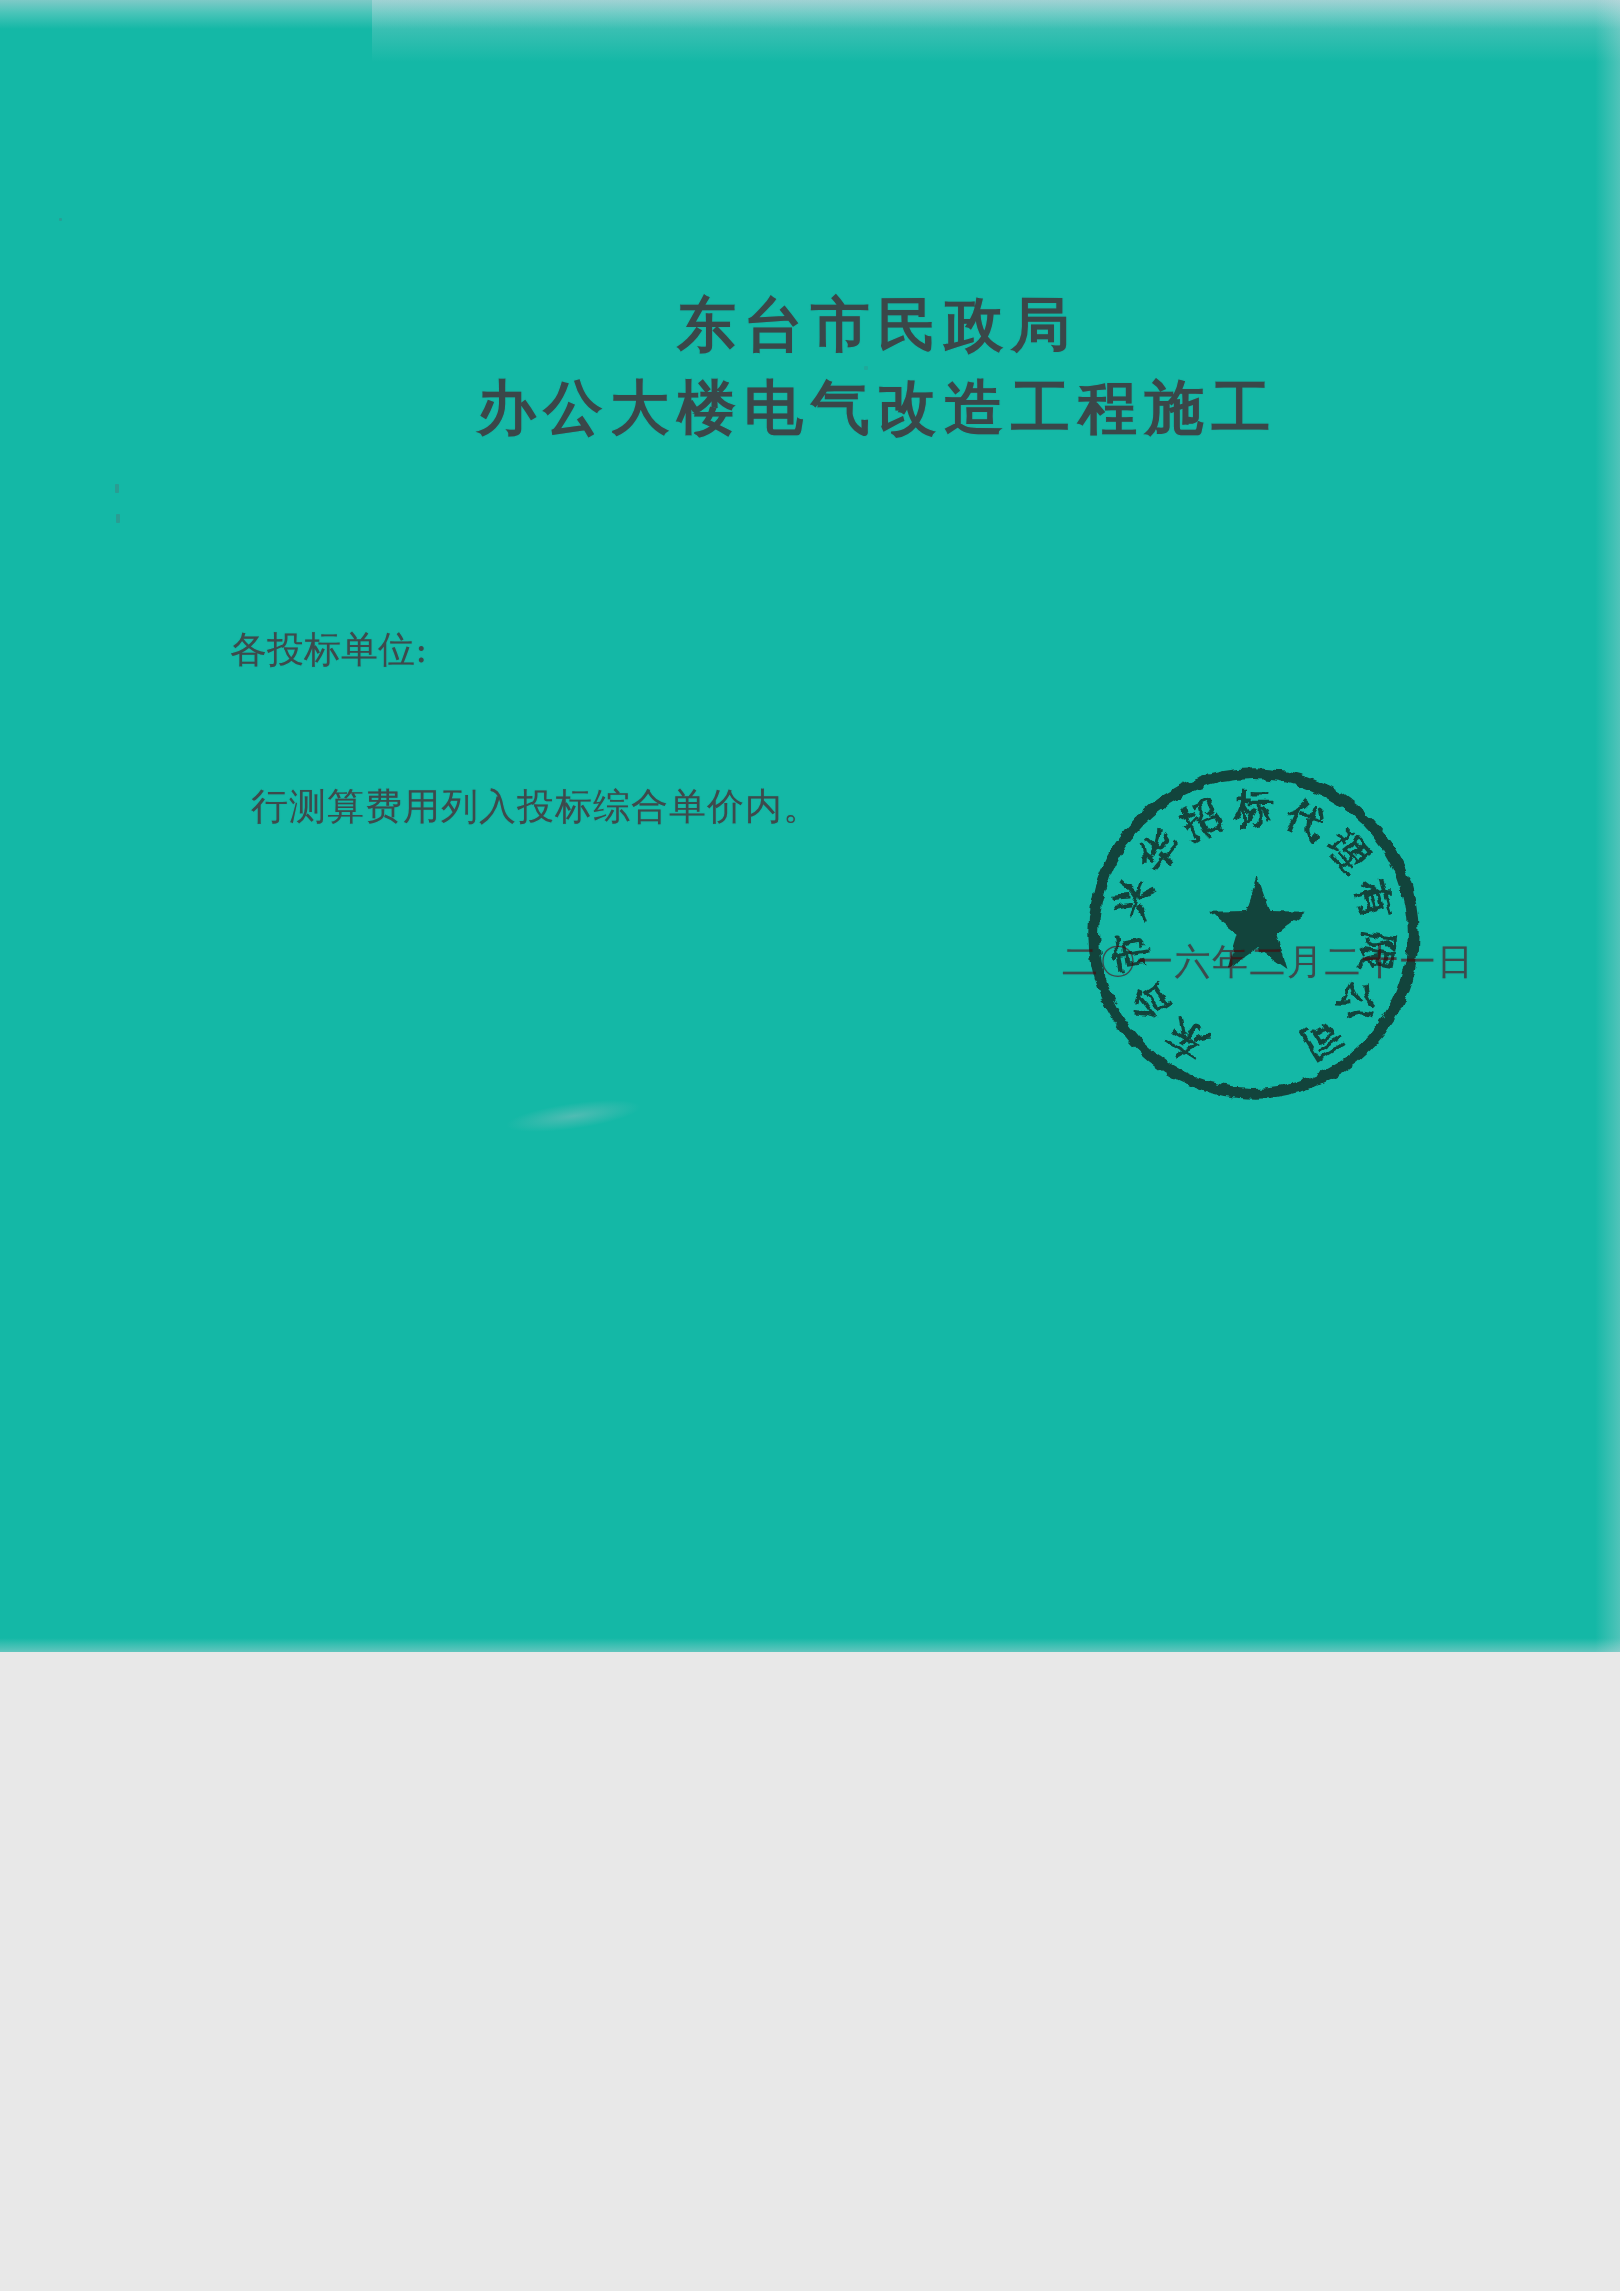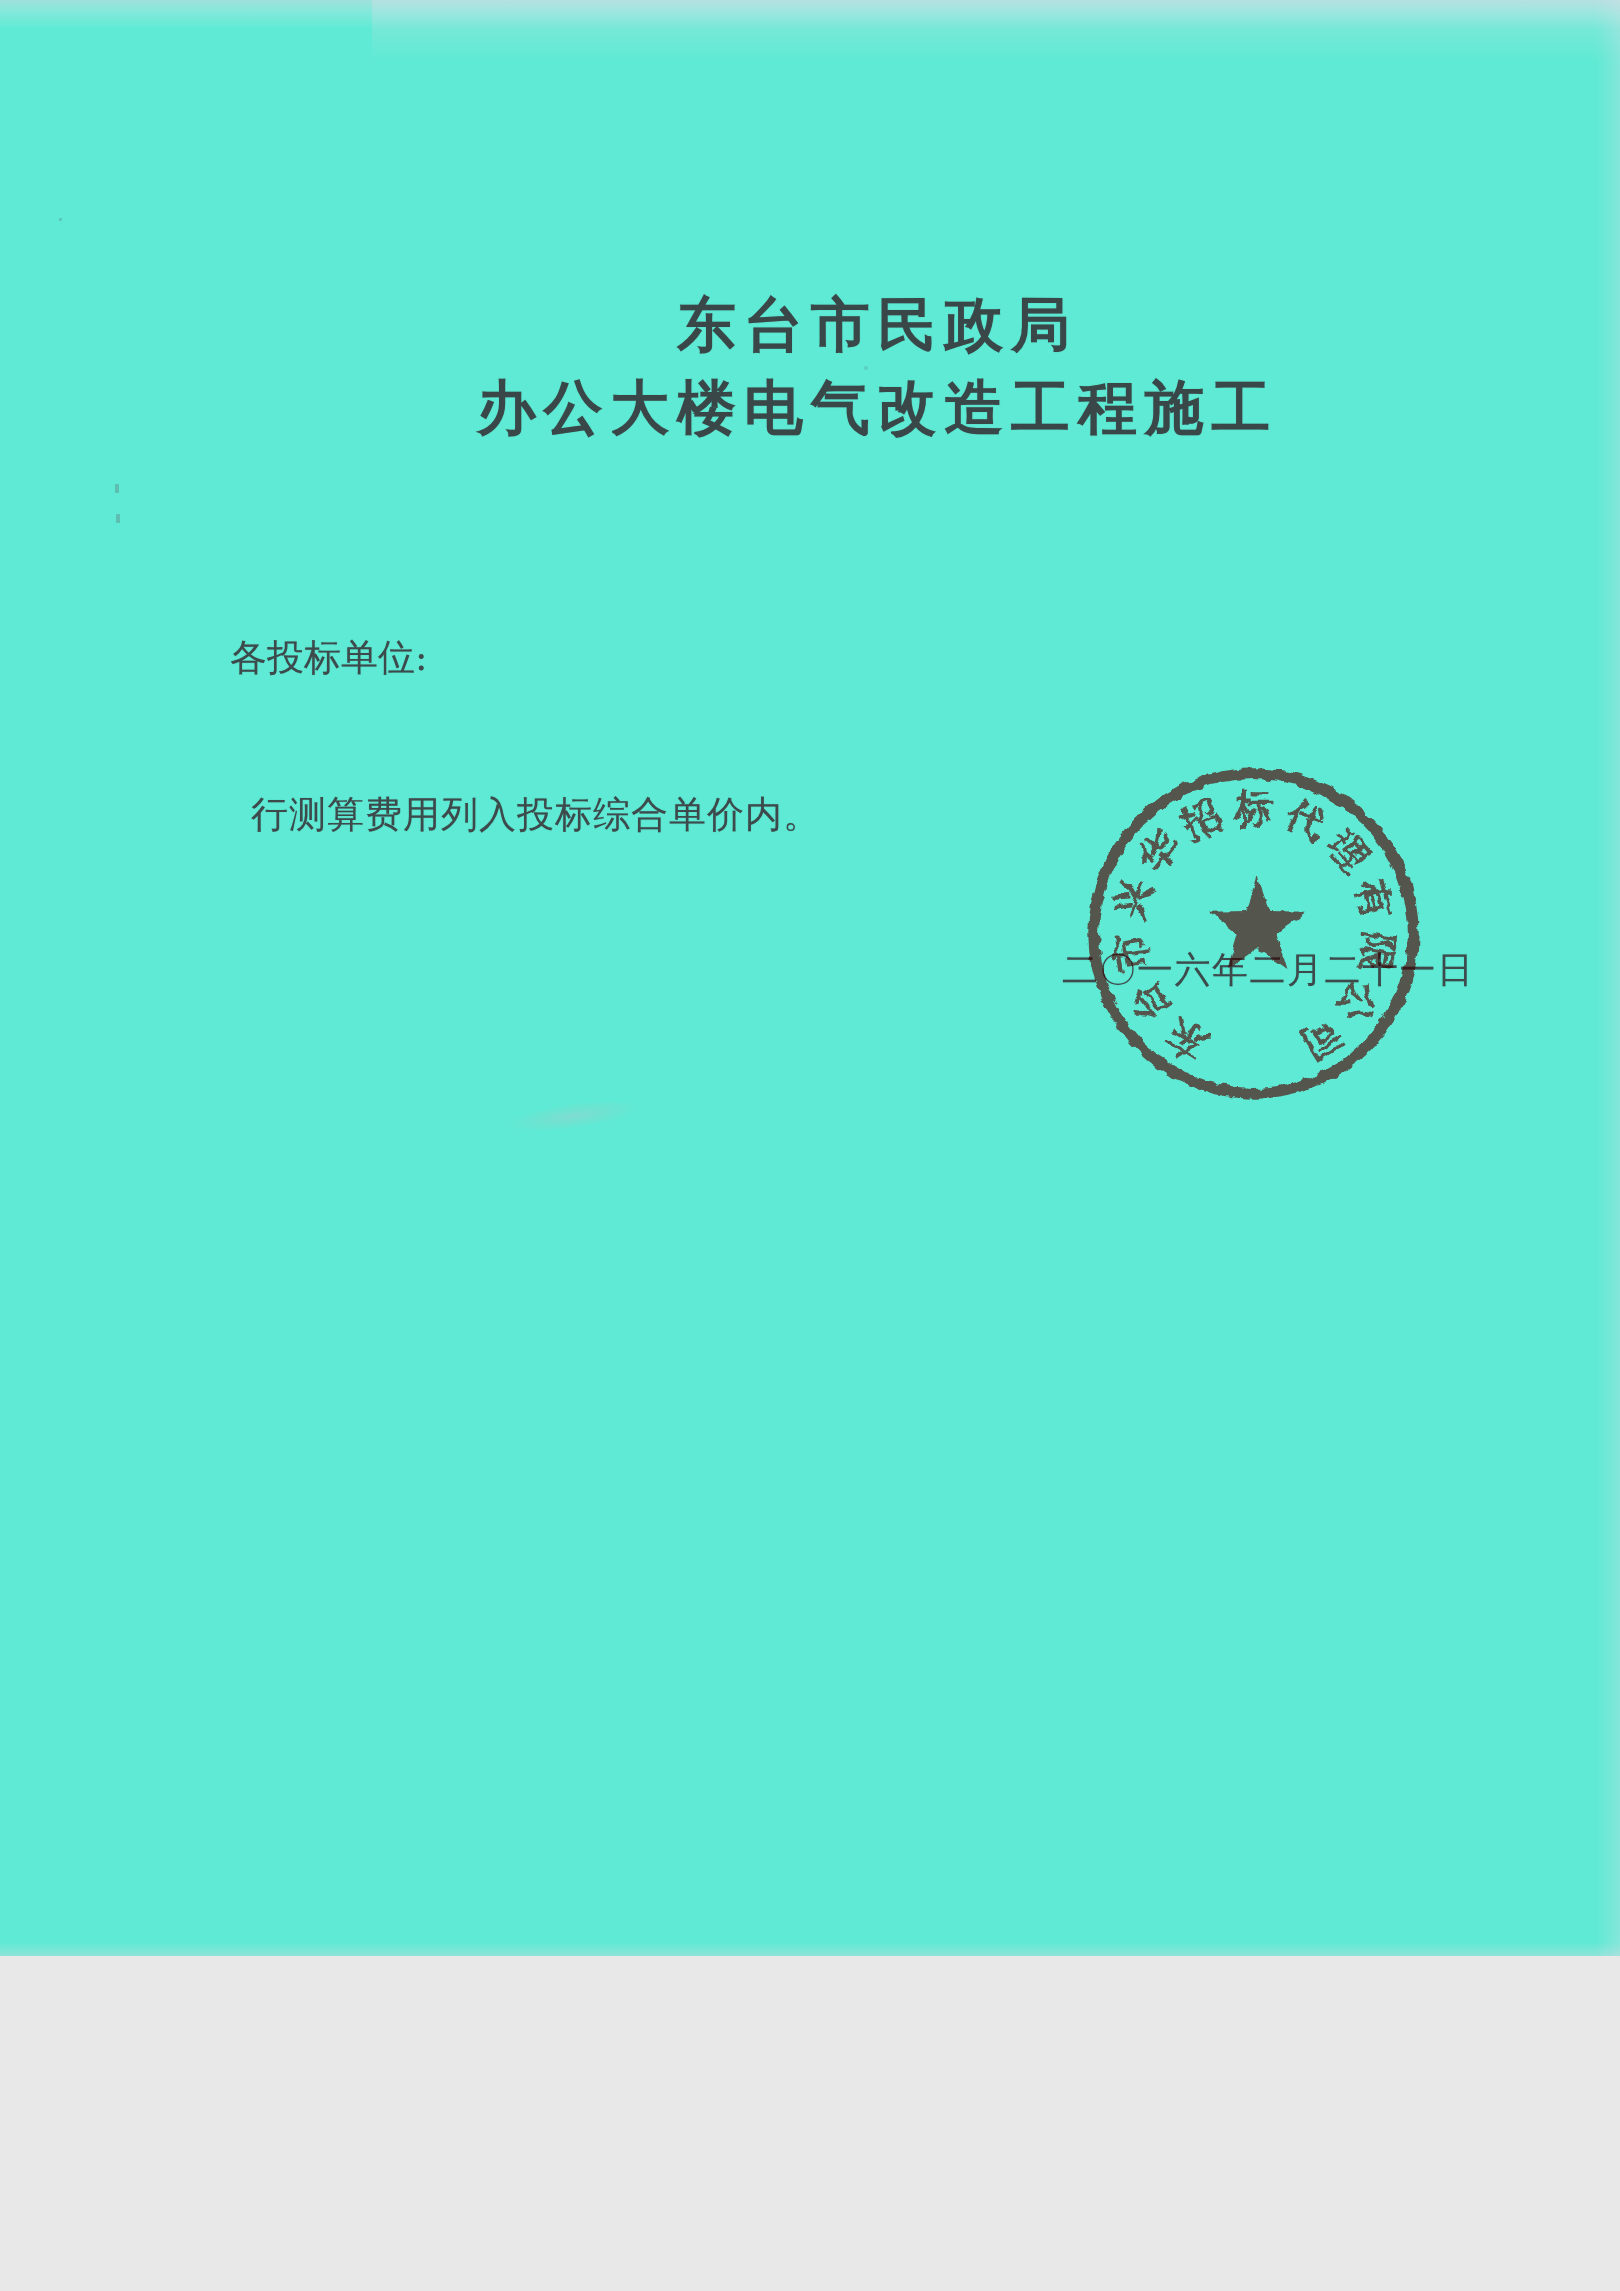--- a/index.html
+++ b/index.html
@@ -3,22 +3,22 @@
 <meta charset="utf-8">
 <style>
   html, body {
     margin: 0;
     padding: 0;
     background: #e8e8e8;
   }
   .page {
     position: relative;
     width: 1620px;
-    height: 1956px;
-    background: #5eead4;
+    height: 1652px;
+    background: #14b8a6;
     overflow: hidden;
     font-family: "DejaVu Serif", "Liberation Serif", serif;
   }
   
   .scan-top {
     position: absolute; left: 0; top: 0; width: 1620px; height: 29px;
     background: linear-gradient(to bottom, rgba(214,216,226,0.55), rgba(230,232,240,0.25) 45%, rgba(255,255,255,0) 100%);
     pointer-events: none;
   }
   .scan-top2 {
@@ -66,21 +66,21 @@
     text-align: center;
     font-size: 59px;
     font-weight: 600;
     letter-spacing: 7.8px;
     color: #3a4749;
   }
   .title-1 { top: 295px; }
   .title-2 { top: 378px; }
   .title-3 { top: 454px; }
 
-  .body-text { font-size: 37px; font-weight: 500; margin-top: 8px; }
+  .body-text { font-size: 37px; font-weight: 500; }
   .salutation   { left: 230px;  top: 631px; letter-spacing: 0px; }
   .para-line-1  { left: 307px;  top: 714px; letter-spacing: -1.4px; }
   .para-line-2  { left: 251px;  top: 788px; letter-spacing: 1px; }
   .date-line    { left: 1062px; top: 944px; font-size: 36px; letter-spacing: 1.5px; }
 
   
   .stamp {
     position: absolute;
     left: 1077px;
     top: 757px;

